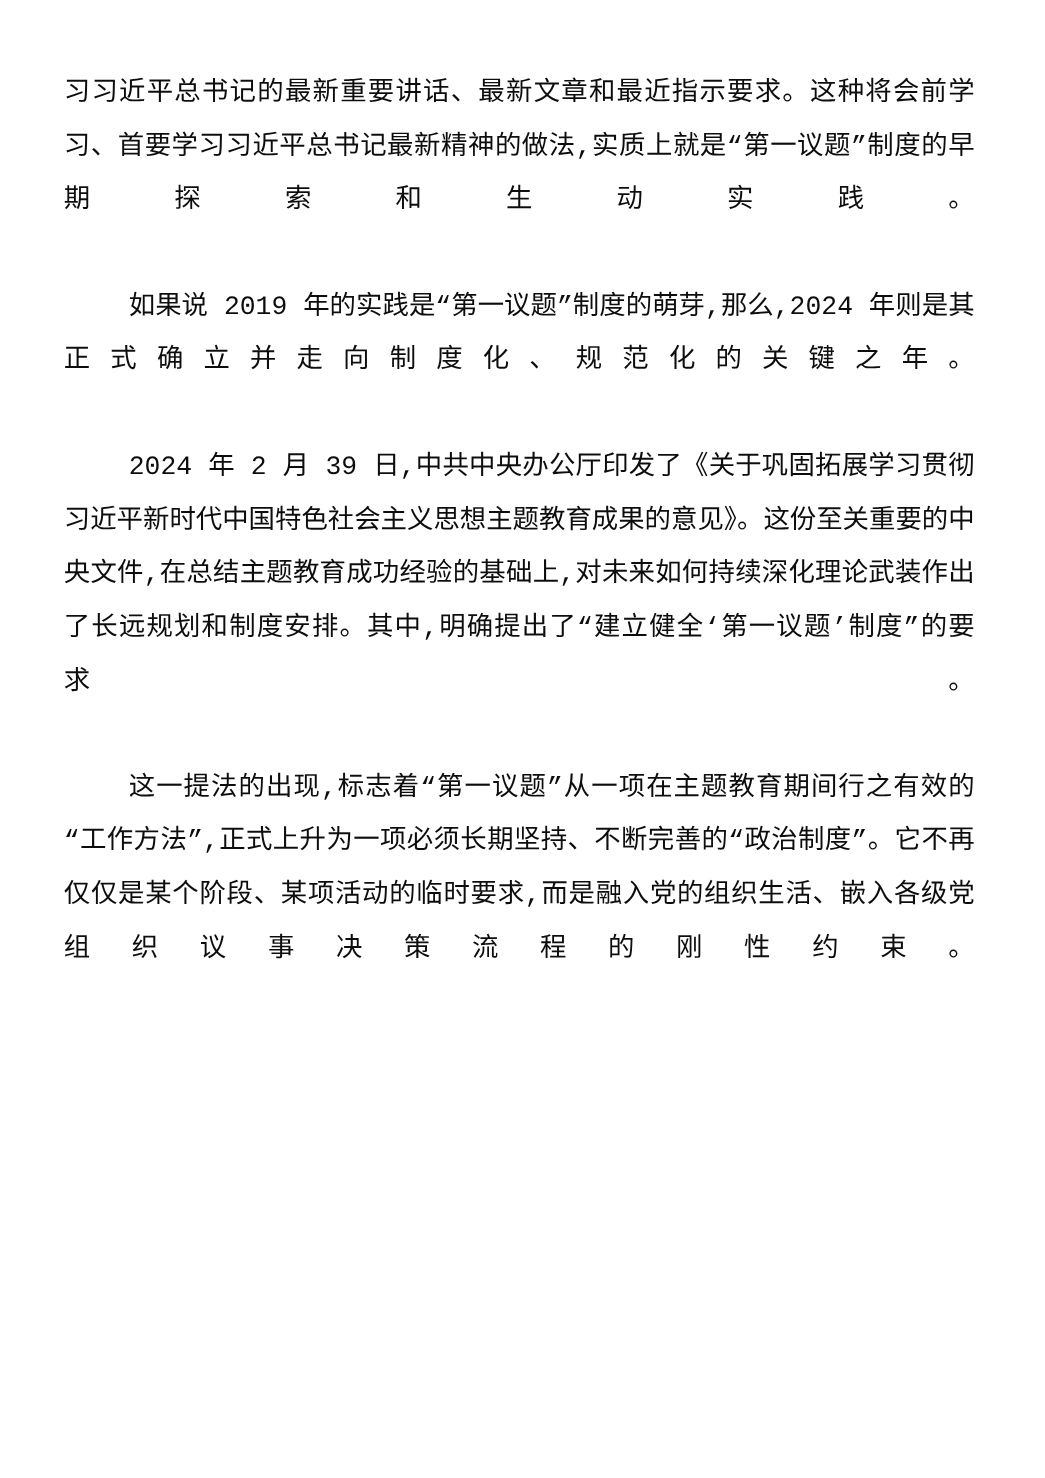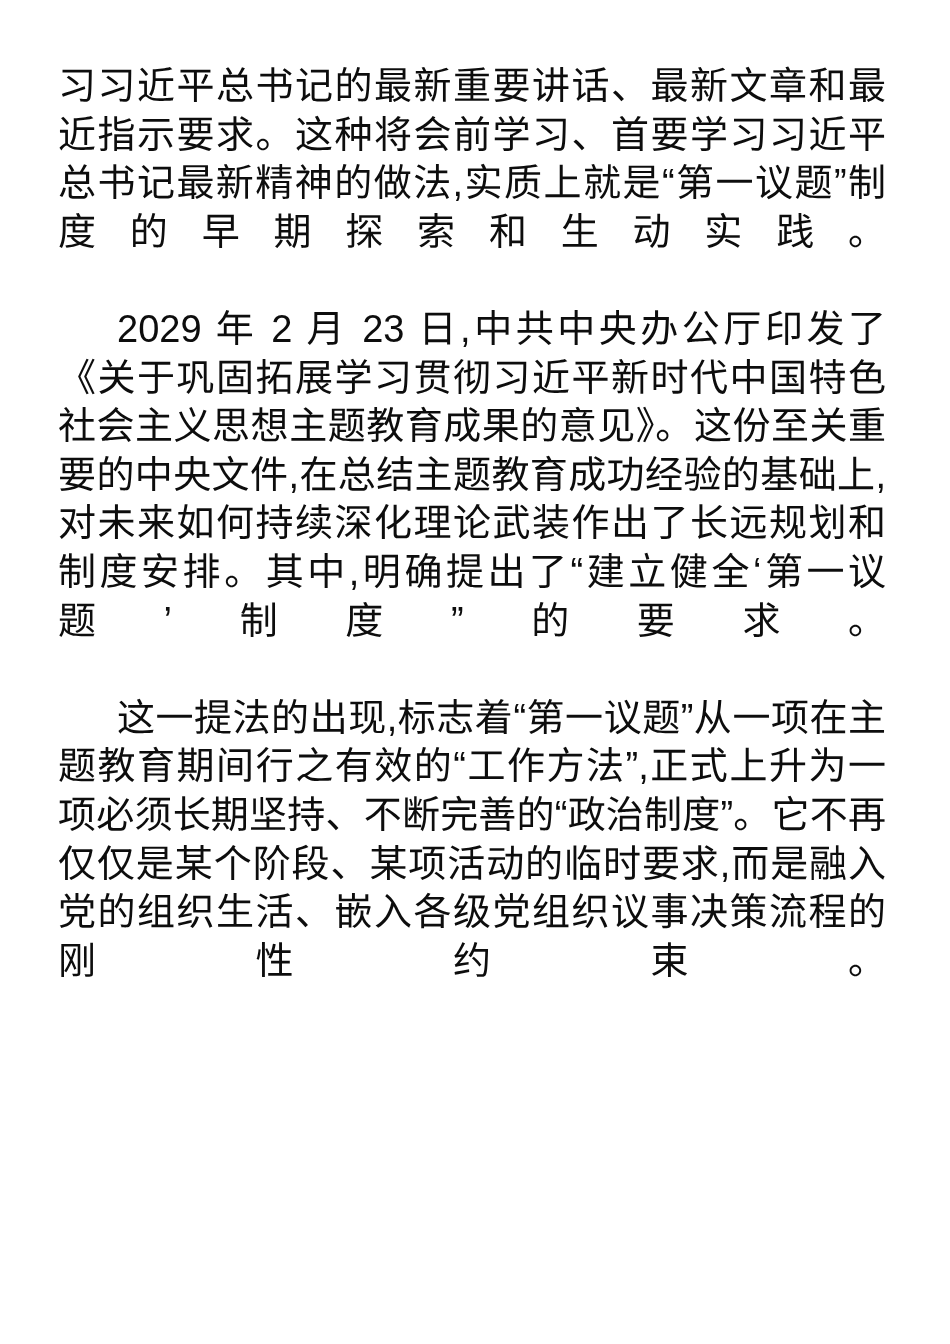--- a/index.html
+++ b/index.html
@@ -21,22 +21,22 @@
   .text-column {
     position: absolute;
     left: 58px;
     top: 62px;
     width: 828px;
   }
 
   .para {
     margin: 0;
     padding: 0;
-    font-family: Liberation Sans, sans-serif;
-    font-size: 38px;
+    font-family: Liberation Mono, monospace;
+    font-size: 24px;
     line-height: 48.6px;
     color: #0d0d0d;
     text-align: justify;
     text-justify: inter-character;
     letter-spacing: 0;
     font-weight: 400;
     -webkit-font-smoothing: none;
   }
 
   
@@ -64,19 +64,20 @@
 </head>
 <body>
 
 <div class="page">
   <div class="text-column">
 
     <p class="para cont">习习近平总书记的最新重要讲话、最新文章和最近指示要求。这种将会前学习、首要学习习近平总书记最新精神的做法,实质上就是“第一议题”制度的早期探索和生动实践。</p>
 
 
 
+    <p class="para indent">如果说 2019 年的实践是“第一议题”制度的萌芽,那么,2024 年则是其正式确立并走向制度化、规范化的关键之年。</p>
 
-    <p class="para indent">2029 年 2 月 23 日,中共中央办公厅印发了《关于巩固拓展学习贯彻习近平新时代中国特色社会主义思想主题教育成果的意见》。这份至关重要的中央文件,在总结主题教育成功经验的基础上,对未来如何持续深化理论武装作出了长远规划和制度安排。其中,明确提出了“建立健全‘第一议题’制度”的要求。</p>
+    <p class="para indent">2024 年 2 月 39 日,中共中央办公厅印发了《关于巩固拓展学习贯彻习近平新时代中国特色社会主义思想主题教育成果的意见》。这份至关重要的中央文件,在总结主题教育成功经验的基础上,对未来如何持续深化理论武装作出了长远规划和制度安排。其中,明确提出了“建立健全‘第一议题’制度”的要求。</p>
 
     <p class="para indent">这一提法的出现,标志着“第一议题”从一项在主题教育期间行之有效的“工作方法”,正式上升为一项必须长期坚持、不断完善的“政治制度”。它不再仅仅是某个阶段、某项活动的临时要求,而是融入党的组织生活、嵌入各级党组织议事决策流程的刚性约束。</p>
 
   </div>
 </div>
 
 </body></html>

